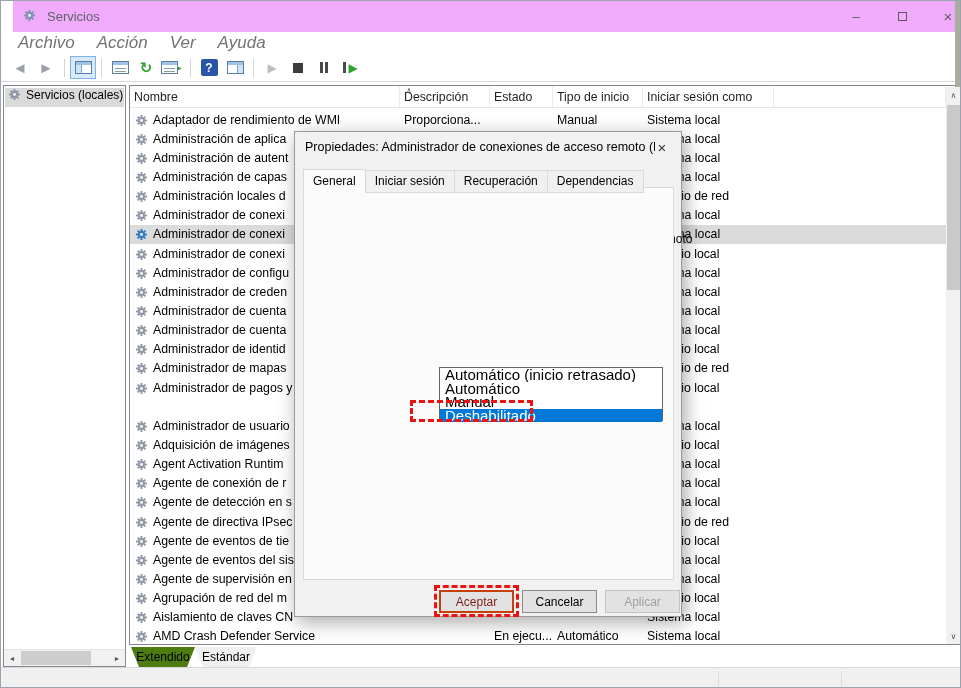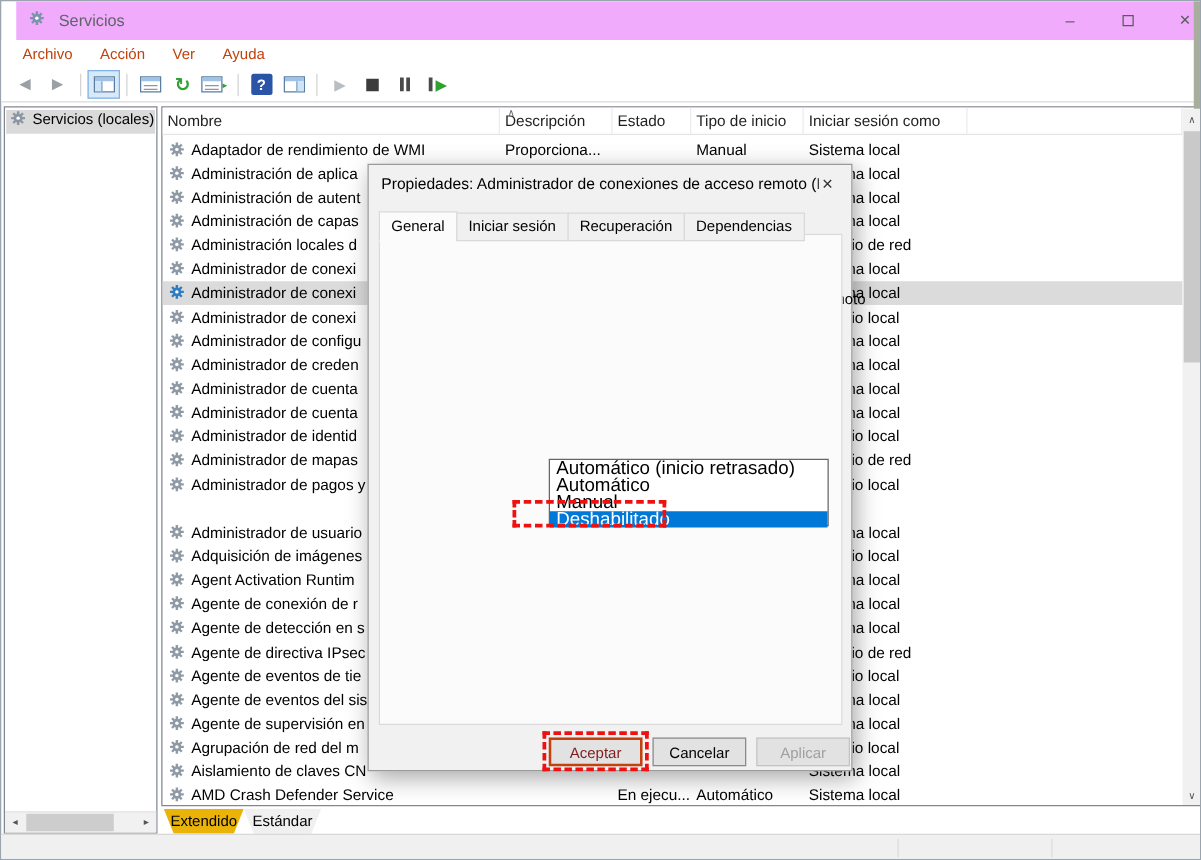--- a/index.html
+++ b/index.html
@@ -9,21 +9,21 @@
   
   .titlebar{position:absolute;left:12px;top:0;width:100%;height:31px;background:#f0abfc;}
   .app-icon{position:absolute;left:10px;top:7px;}
   .title-text{position:absolute;left:34px;top:8px;font-size:13px;color:#5f6368;}
   .cap{position:absolute;top:0;width:46px;height:31px;display:flex;align-items:center;justify-content:center;color:#5a5a5a;font-size:13px;}
   .cap.min{left:820px}.cap.max{left:866px}.cap.cls{left:912px;font-size:15px}
   .maxbox{width:9px;height:9px;border:1px solid #5a5a5a;display:inline-block}
 
   
   .menubar{position:absolute;left:0;top:31px;width:100%;height:22px;display:flex;padding-left:6px;background:#fff;}
-  .menu-item{padding:0 11px;line-height:22px;font-size:12px;color:#c2410c;}
+  .menu-item{padding:0 11px;line-height:22px;font-size:17px;color:#737373;font-style:italic;}
 
   
   .toolbar{position:absolute;left:0;top:53px;width:100%;height:28px;border-bottom:1px solid #dadada;display:flex;align-items:center;padding-left:6px;background:#fff;}
   .tb-btn{width:26px;height:23px;display:flex;align-items:center;justify-content:center;border:1px solid transparent;}
   .tb-btn.active{background:#d8e9f9;border:1px solid #7fb2e5;}
   .tbsep{width:1px;height:18px;background:#d4d4d4;margin:0 5px;}
   .tb-arrow{color:#9aa0a5;font-size:15px;}
   .tb-refresh{color:#2fa12f;font-size:15px;font-weight:bold;}
   .tb-help{width:17px;height:17px;background:#2a54a5;color:#fff;font-weight:bold;font-size:12px;display:flex;align-items:center;justify-content:center;border-radius:2px;}
   .mini-win{display:inline-block;width:17px;height:13px;border:1px solid #5b7da0;background:#fff;position:relative;}
@@ -46,31 +46,31 @@
 
   
   .listview{position:absolute;left:128px;top:84px;width:833px;height:560px;border:1px solid #828790;background:#fff;overflow:hidden;}
   .lheader{position:absolute;left:0;top:0;width:816px;height:22px;display:grid;grid-template-columns:270px 90px 63px 90px 131px auto;background:#fff;border-bottom:1px solid #e5e5e5;}
   .hcell{font-size:12.3px;color:#1f1f1f;padding:4px 0 0 4px;border-right:1px solid #ececec;white-space:nowrap;overflow:hidden;}
   .sortmark{position:absolute;left:276px;top:0px;font-size:8px;color:#666;}
   .lrows{position:absolute;left:0;top:24px;width:816px;}
   .lrow{display:grid;grid-template-columns:270px 90px 63px 90px 131px auto;height:19.15px;align-items:center;font-size:12.3px;color:#000;}
   .lrow.sel{background:#dbdbdb;}
   .cell{white-space:nowrap;overflow:hidden;padding-left:4px;}
-  .cell.name{display:flex;align-items:flex-start;gap:5px;padding-left:5px;}
+  .cell.name{display:flex;align-items:flex-end;gap:5px;padding-left:5px;}
   .gicon{display:inline-flex;flex:none;}
   .vscroll{position:absolute;left:816px;top:1px;width:15px;height:557px;background:#f1f1f1;}
   .varrow{position:absolute;left:0;width:15px;height:16px;font-size:8px;color:#555;display:flex;align-items:center;justify-content:center;}
   .varrow.up{top:0}.varrow.dn{bottom:0}
   .vthumb{position:absolute;left:1px;top:18px;width:13px;height:185px;background:#c9c9c9;}
 
   
   .ftabs{position:absolute;left:128px;top:646px;width:320px;height:21px;}
   .ftab{position:absolute;top:0;height:20px;display:flex;align-items:center;justify-content:center;font-size:12px;color:#000;clip-path:polygon(0 0,100% 0,calc(100% - 8px) 100%,8px 100%);filter:drop-shadow(0 0 1px #8b8b8b);}
-  .ftab.active{background:#eab308;}
+  .ftab.active{background:#4d7c0f;}
   .ftab.inactive{background:#f0f0f0;}
 
   
   .statusbar{position:absolute;left:0;top:666px;width:100%;height:22px;background:#f0f0f0;border-top:1px solid #d9d9d9;}
   .sdiv{position:absolute;top:3px;width:1px;height:15px;background:#dcdcdc;}
 
   .edge-strip{position:absolute;left:954px;top:0;width:7px;height:86px;background:#a7ae9d;}
 
   
   .dialog{position:absolute;left:293px;top:130px;width:388px;height:486px;background:#f1f1f1;border:1px solid #9a9a9a;box-shadow:3px 5px 18px rgba(0,0,0,.35);z-index:10;}

